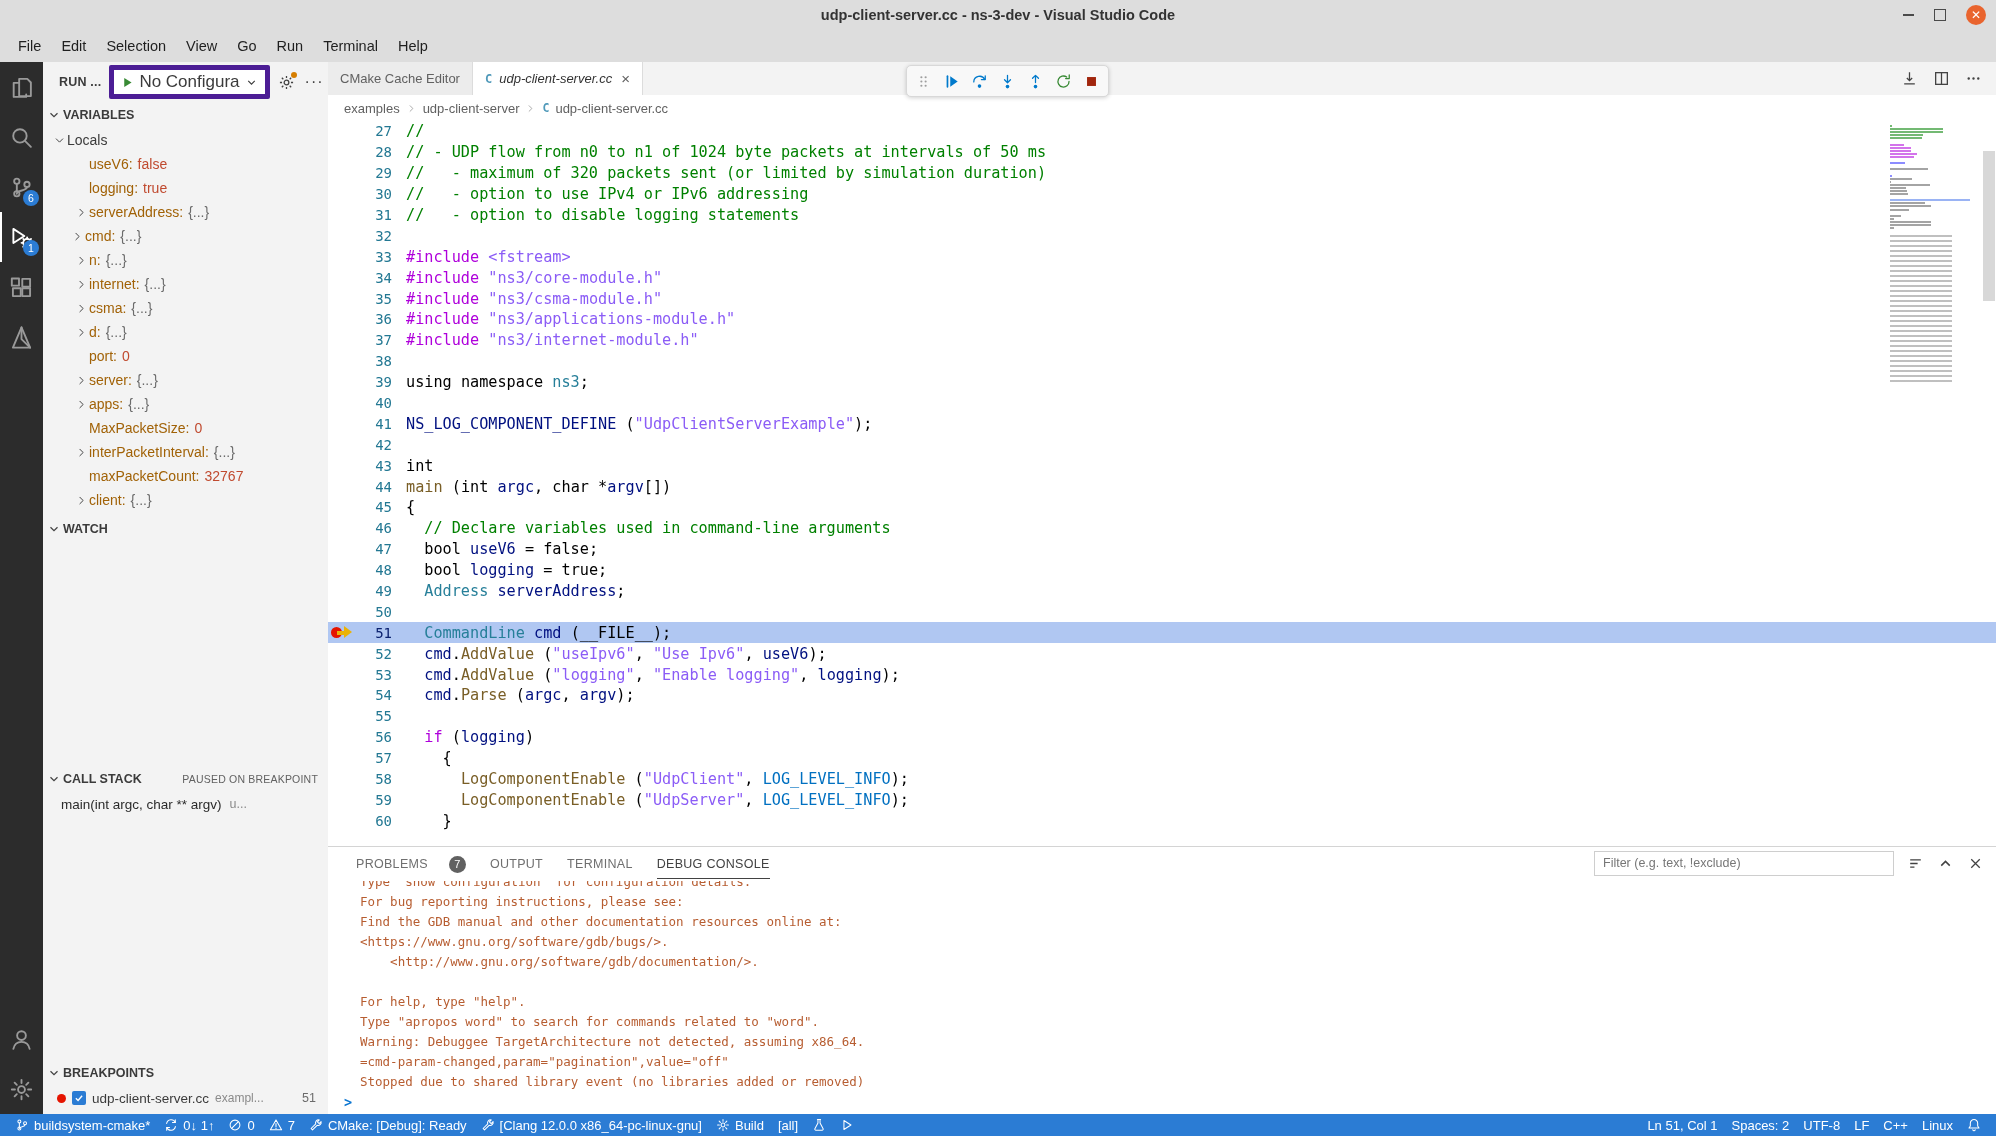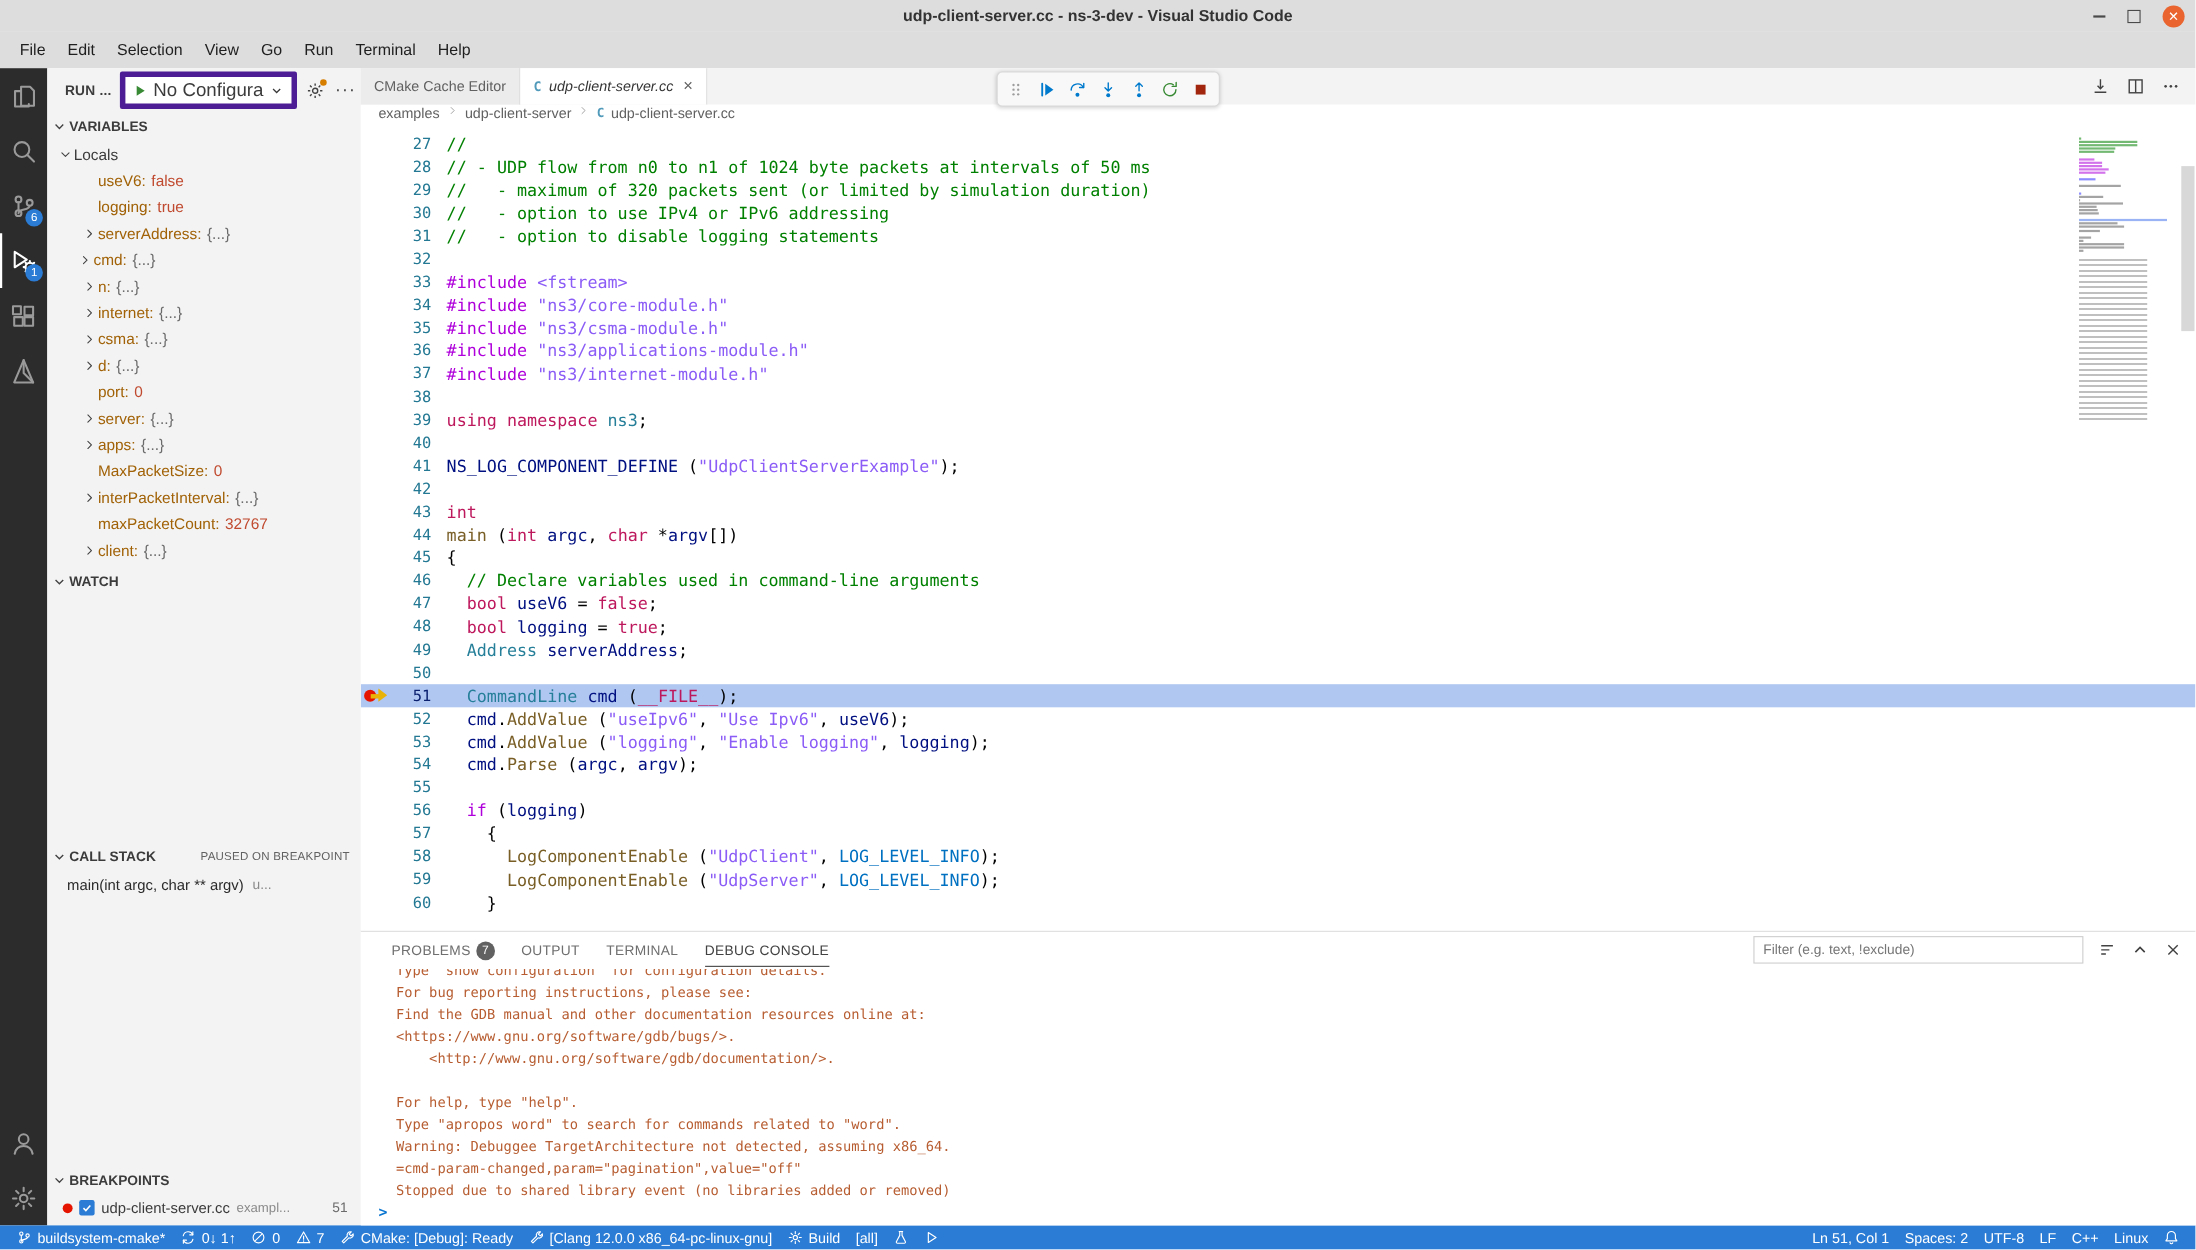--- a/index.html
+++ b/index.html
@@ -79,48 +79,48 @@
   .tab-icon-c{color:#519aba;font-weight:700;font-size:12px;font-family:"DejaVu Sans Mono",monospace;}
   .tab-close{color:#616161;font-size:15px;margin-left:2px;}
   .editor-actions{margin-left:auto;display:flex;align-items:center;gap:15px;padding-right:14px;color:#424242;}
   .editor-actions svg{width:17px;height:17px;}
 
   .debug-toolbar{position:absolute;left:578px;top:3px;height:30px;background:#f8f8f8;border:1px solid #d8d8d8;border-radius:5px;box-shadow:0 1px 4px rgba(0,0,0,.18);display:flex;align-items:center;padding:0 3px;gap:1px;z-index:6;}
   .dbg-btn{width:27px;height:26px;display:flex;align-items:center;justify-content:center;}
   .dbg-btn svg{width:17px;height:17px;}
   .dbg-drag{color:#9d9d9d;}.dbg-blue{color:#007acc;}.dbg-green{color:#388a34;}.dbg-red{color:#a1260d;}
 
-  .breadcrumb{height:26px;display:flex;gap:6px;padding-left:16px;font-size:13px;color:#616161;background:#fff;flex:none;}
+  .breadcrumb{height:26px;display:flex;align-items:center;gap:6px;padding-left:16px;font-size:13px;color:#616161;background:#fff;flex:none;}
   .bc-sep svg{width:11px;height:11px;color:#9a9a9a;}
   .bc-icon{color:#519aba;font-weight:700;font-size:11.5px;font-family:"DejaVu Sans Mono",monospace;}
 
   .code-area{flex:1;position:relative;overflow:hidden;background:#fff;min-height:0;}
   .code-lines{position:absolute;top:0;left:0;right:0;}
   .cl{display:flex;height:20.9px;align-items:center;}
   .cl.cur{background:#b0c7f2;}
   .glyph{width:30px;flex:none;position:relative;height:100%;}
   .bp-gutter-dot{position:absolute;left:3px;top:5px;width:11px;height:11px;border-radius:50%;background:#e51400;}
   .dbg-arrow-tail{position:absolute;left:9px;top:8.5px;width:8px;height:4px;background:#eab308;}
   .dbg-arrow-head{position:absolute;left:16px;top:4px;width:0;height:0;border-left:8px solid #eab308;border-top:6.5px solid transparent;border-bottom:6.5px solid transparent;}
   .ln{width:34px;flex:none;text-align:right;color:#237893;font-family:"DejaVu Sans Mono",monospace;font-size:14px;}
   .cl.cur .ln{color:#0b216f;}
   .lt{padding-left:14px;font-family:"DejaVu Sans Mono",monospace;font-size:15.2px;white-space:pre;}
-  .tk-c{color:#008000;}.tk-k{color:#be185d;}.tk-d{color:#af00db;}.tk-s{color:#8b5cf6;}
+  .tk-c{color:#008000;}.tk-k{color:#000000;}.tk-d{color:#af00db;}.tk-s{color:#8b5cf6;}
   .tk-t{color:#267f99;}.tk-f{color:#795e26;}.tk-v{color:#001080;}.tk-m{color:#0070c1;}.tk-p{color:#000;}
 
   .minimap{position:absolute;top:4px;right:20px;width:86px;}
   .mm-line{height:2px;margin-bottom:1.1px;}
   .mm-rest{margin-top:3px;height:148px;width:72%;background:repeating-linear-gradient(180deg,rgba(96,96,96,.40) 0 2px,transparent 2px 5px);}
   .scrollbar{position:absolute;top:0;right:0;bottom:0;width:14px;}
   .scroll-slider{position:absolute;top:30px;right:1px;width:12px;height:150px;background:rgba(100,100,100,.25);}
 
   
   .panel{height:267px;border-top:1px solid #d4d4d4;display:flex;flex-direction:column;flex:none;background:#fff;}
   .panel-header{height:32px;display:flex;align-items:center;padding:0 12px 0 28px;flex:none;}
-  .ptab{display:flex;align-items:center;gap:5px;margin-right:24px;font-size:12.5px;letter-spacing:.3px;color:#6f6f6f;height:100%;box-sizing:border-box;padding-top:2px;}
+  .ptab{display:flex;align-items:center;gap:21px;margin-right:24px;font-size:12.5px;letter-spacing:.3px;color:#6f6f6f;height:100%;box-sizing:border-box;padding-top:2px;}
   .ptab.active{color:#424242;border-bottom:1.5px solid #424242;}
   .ptab-badge{background:#616161;color:#fff;border-radius:9px;min-width:17px;height:17px;padding:0 4px;font-size:11px;line-height:17px;text-align:center;box-sizing:border-box;}
   .panel-right{margin-left:auto;display:flex;align-items:center;gap:13px;color:#424242;}
   .filter-input{width:300px;height:25px;border:1px solid #cecece;background:#fff;font-size:12.5px;padding:0 8px;color:#333;font-family:"Liberation Sans",sans-serif;box-sizing:border-box;outline:none;}
   .filter-input::placeholder{color:#767676;}
   .panel-right svg{width:17px;height:17px;}
   .console{flex:1;overflow:hidden;padding-top:2px;font-family:"DejaVu Sans Mono",monospace;font-size:12.5px;color:#b75d31;}
   .con-line{height:20px;line-height:20px;padding-left:32px;white-space:pre;}
   .con-line.clip{height:11px;overflow:hidden;}
   .con-line.clip span{display:block;margin-top:-9px;}

